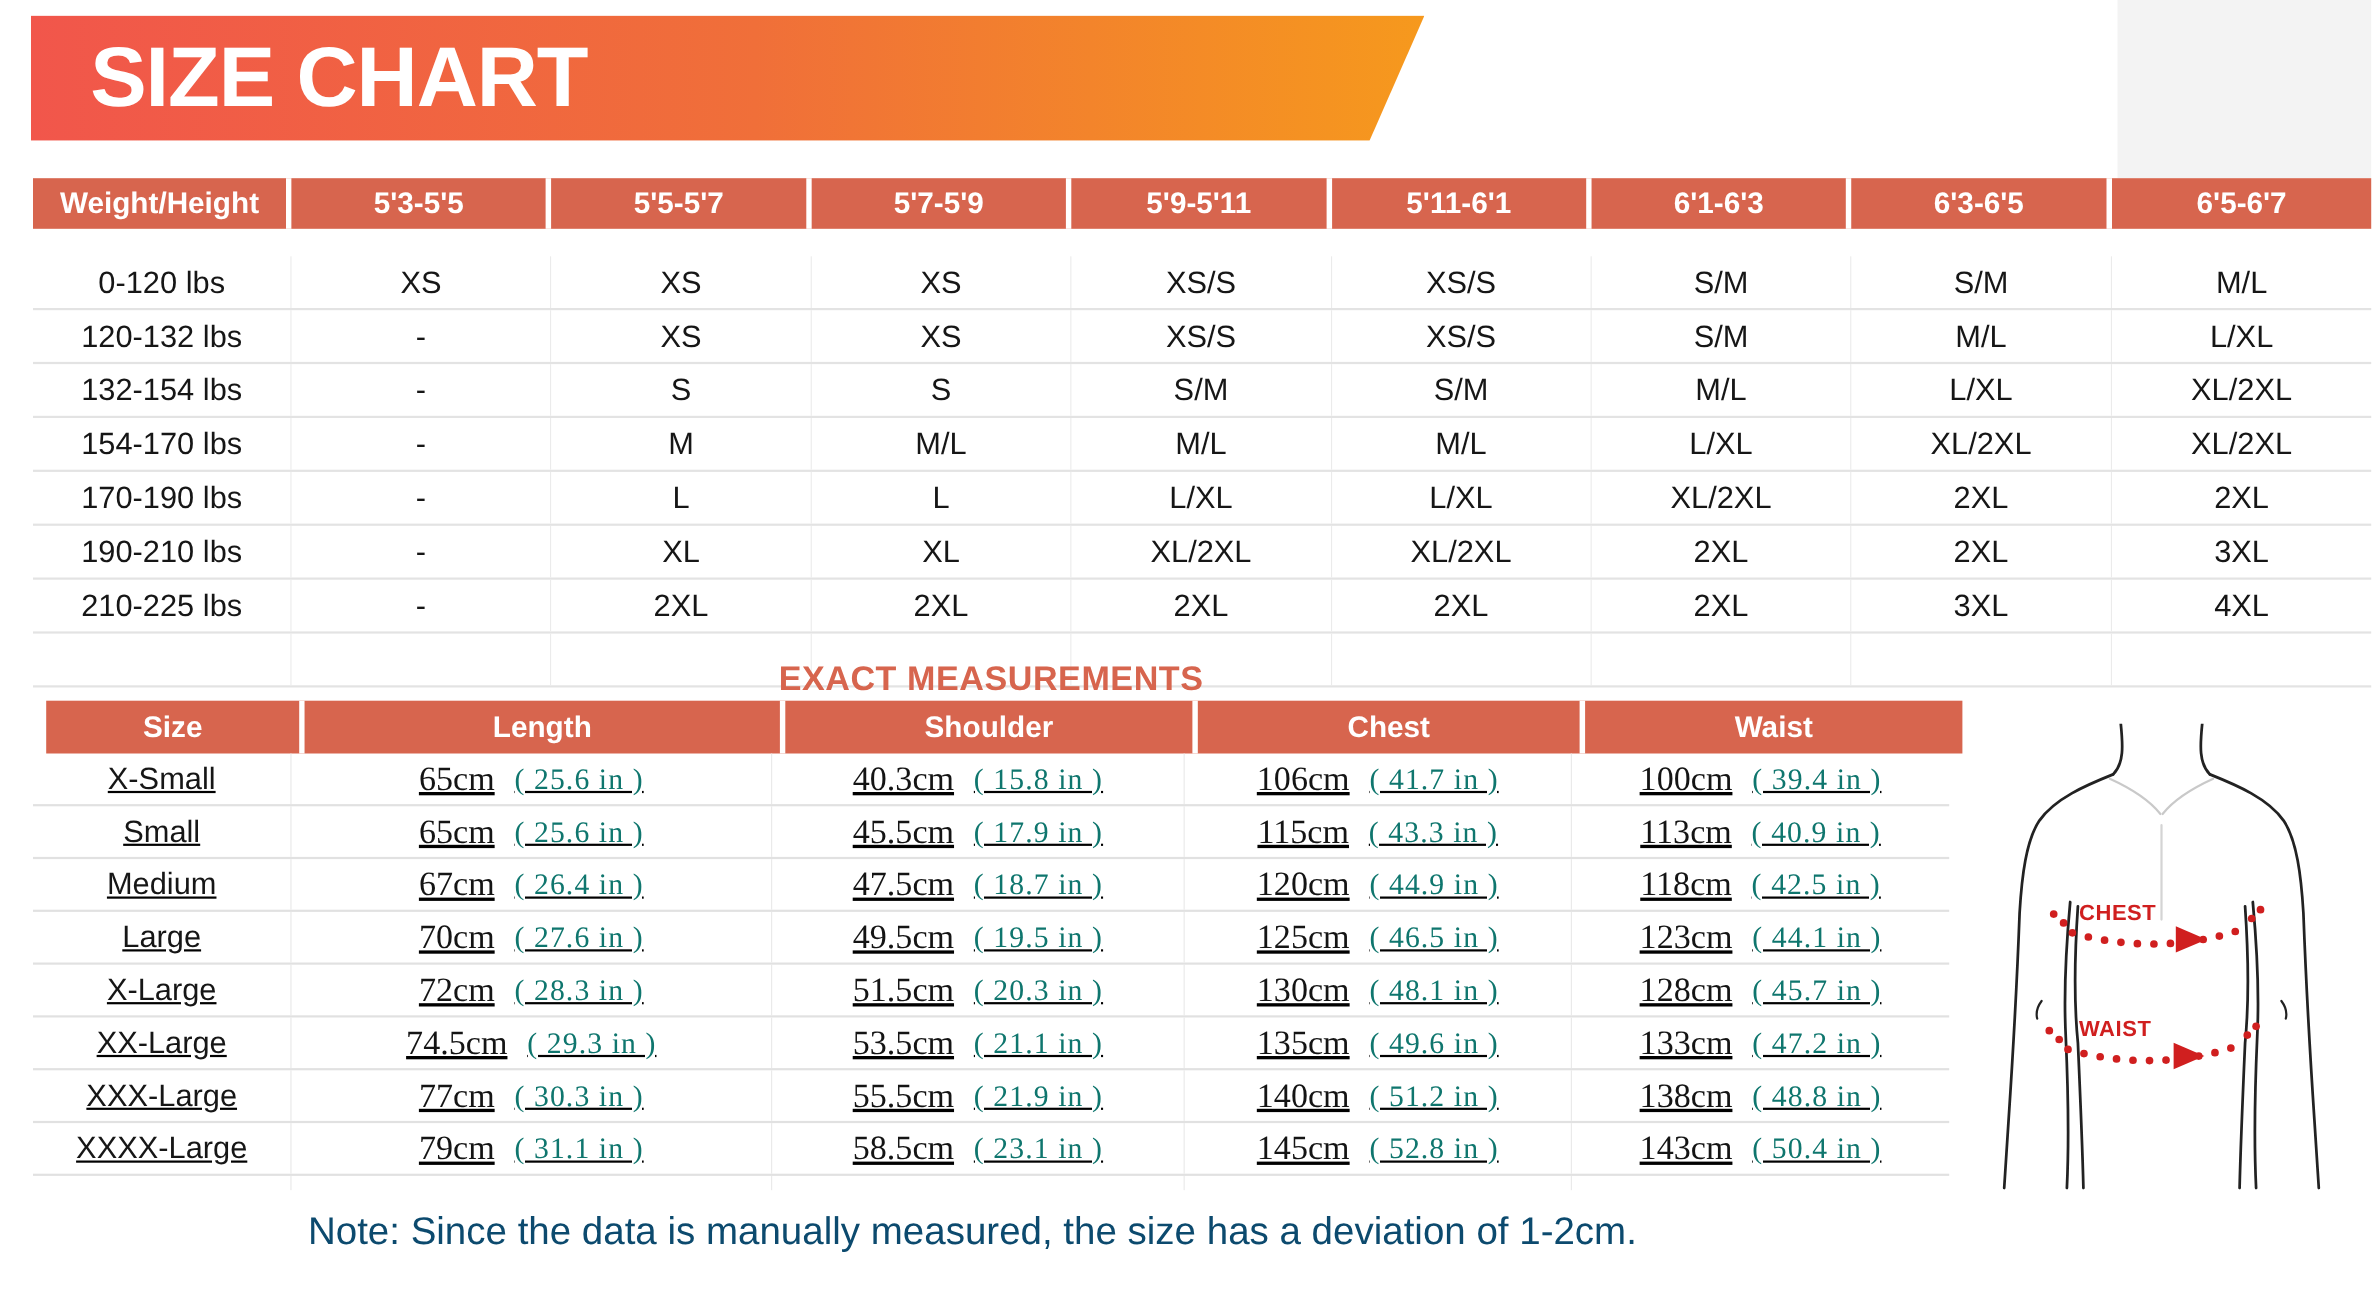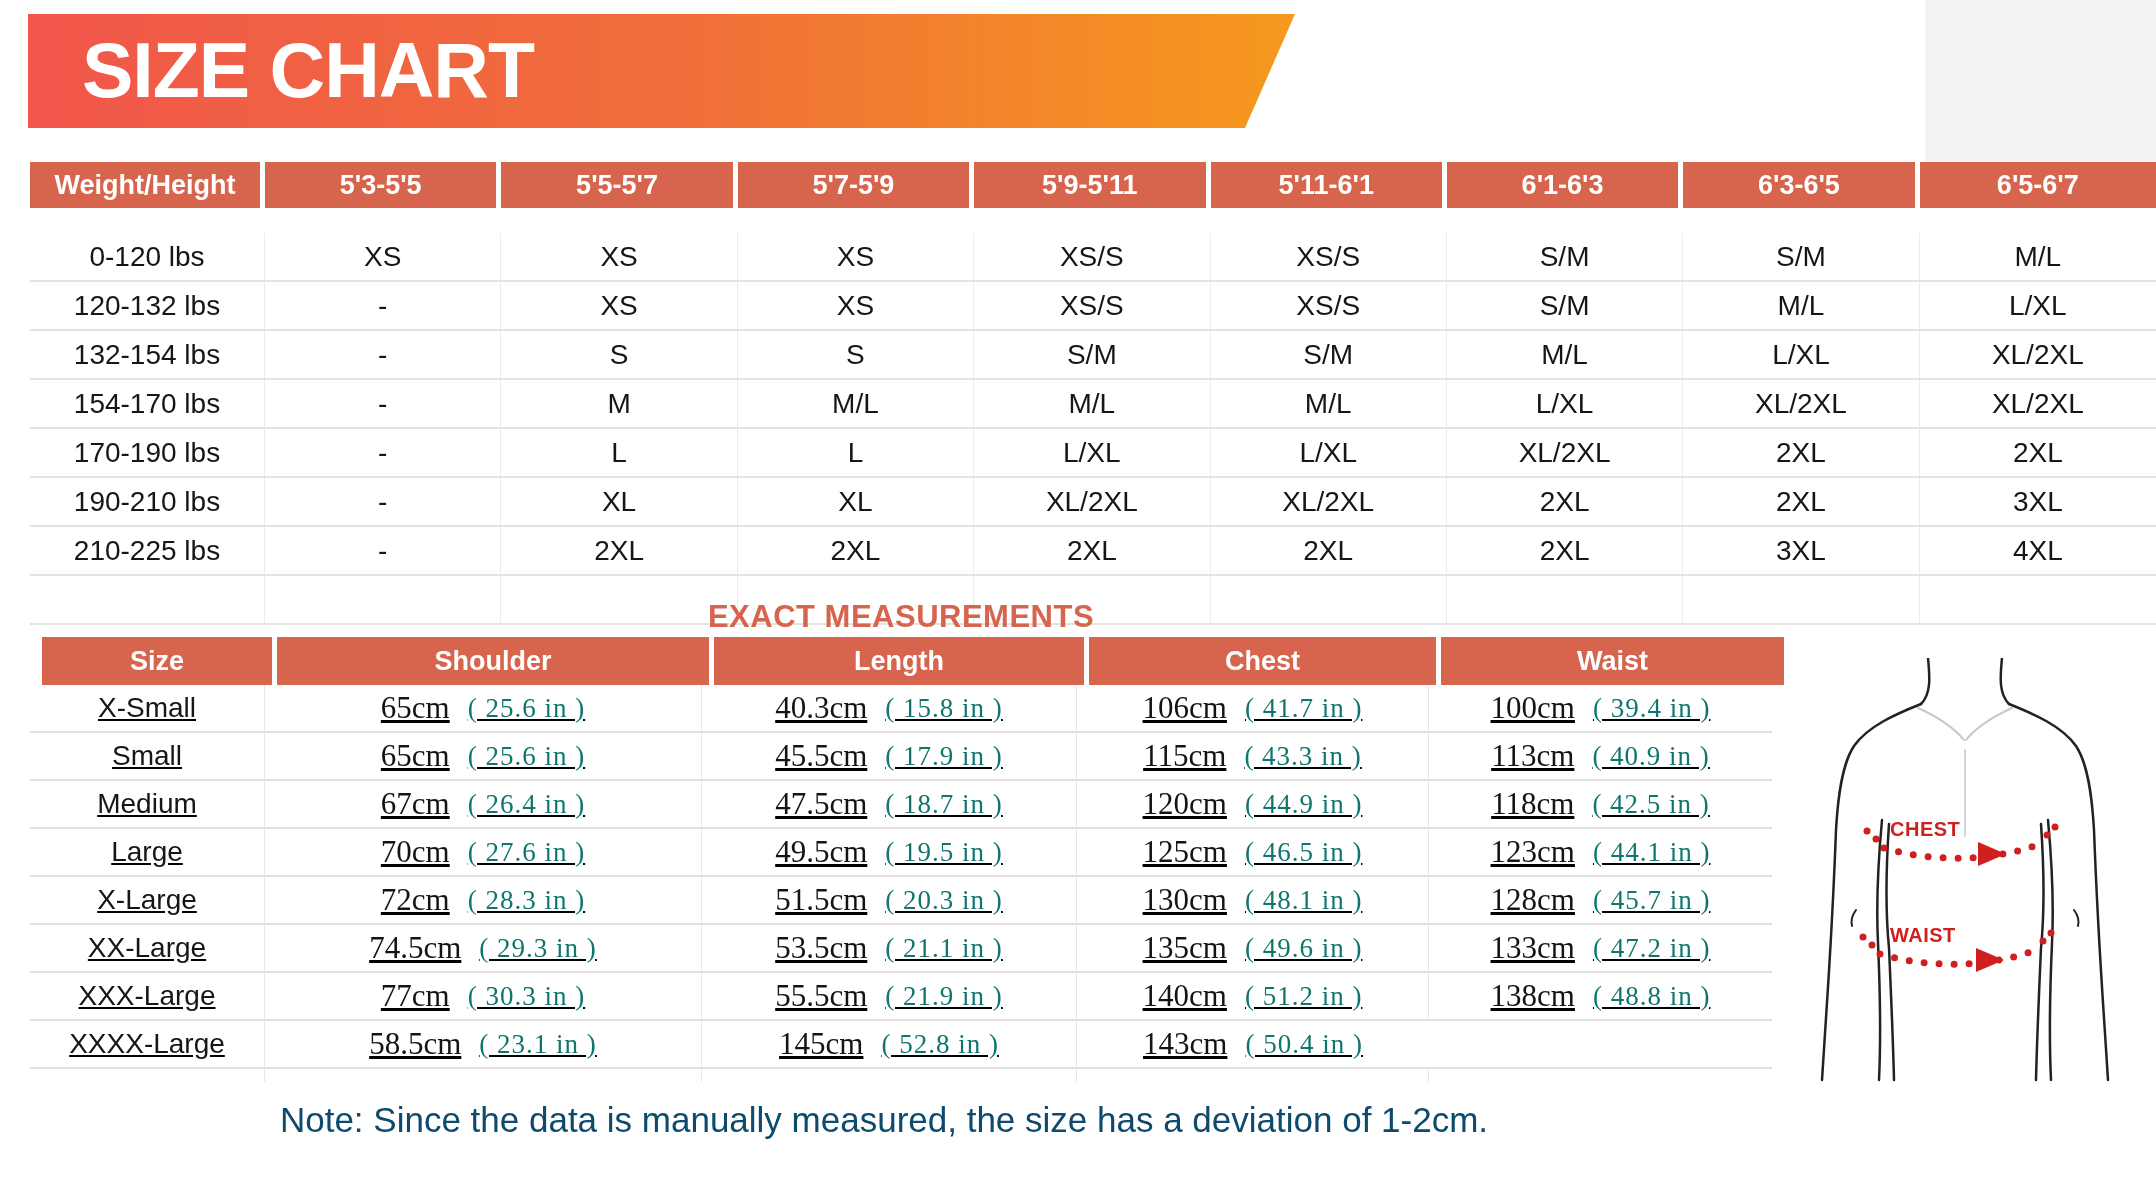--- a/index.html
+++ b/index.html
@@ -156,22 +156,22 @@
         <div class="cell"></div>
         <div class="cell"></div>
         <div class="cell"></div>
       </div>
     </div>
 
   <div class="exact-head">EXACT MEASUREMENTS</div>
 
   <div class="t2 head" id="t2head">
       <div class="hcell">Size</div>
+      <div class="hcell">Length</div>
       <div class="hcell">Shoulder</div>
-      <div class="hcell">Length</div>
       <div class="hcell">Chest</div>
       <div class="hcell">Waist</div>
     </div>
   <div class="t2-body" id="t2body">
       <div class="row2">
         <div class="cell size-name">X-Small</div>
         <div class="cell mcell">
           <span class="cm">65cm</span>
           <span class="in">( 25.6 in )</span>
         </div>
@@ -297,20 +297,24 @@
           <span class="cm">140cm</span>
           <span class="in">( 51.2 in )</span>
         </div>
         <div class="cell mcell">
           <span class="cm">138cm</span>
           <span class="in">( 48.8 in )</span>
         </div>
       </div>
       <div class="row2">
         <div class="cell size-name">XXXX-Large</div>
+        <div class="cell mcell">
+          <span class="cm">79cm</span>
+          <span class="in">( 31.1 in )</span>
+        </div>
         <div class="cell mcell">
           <span class="cm">58.5cm</span>
           <span class="in">( 23.1 in )</span>
         </div>
         <div class="cell mcell">
           <span class="cm">145cm</span>
           <span class="in">( 52.8 in )</span>
         </div>
         <div class="cell mcell">
           <span class="cm">143cm</span>

